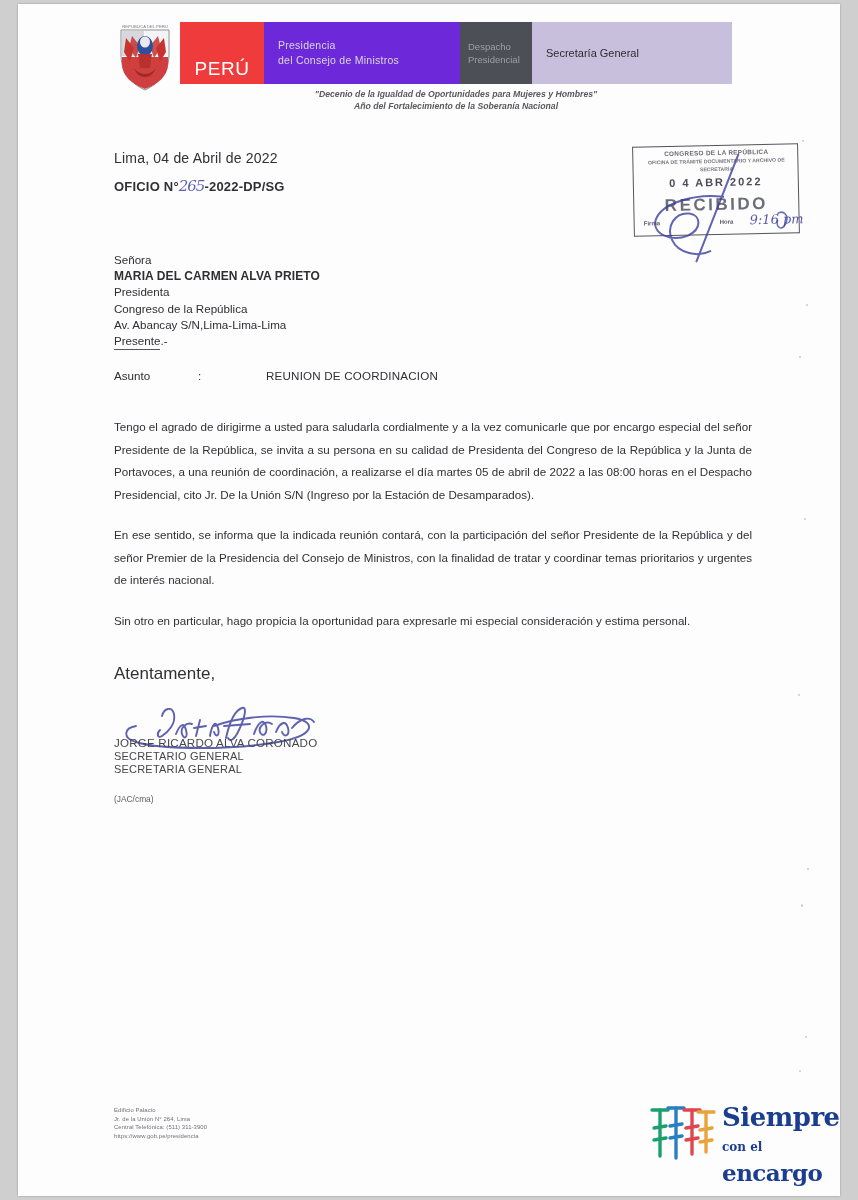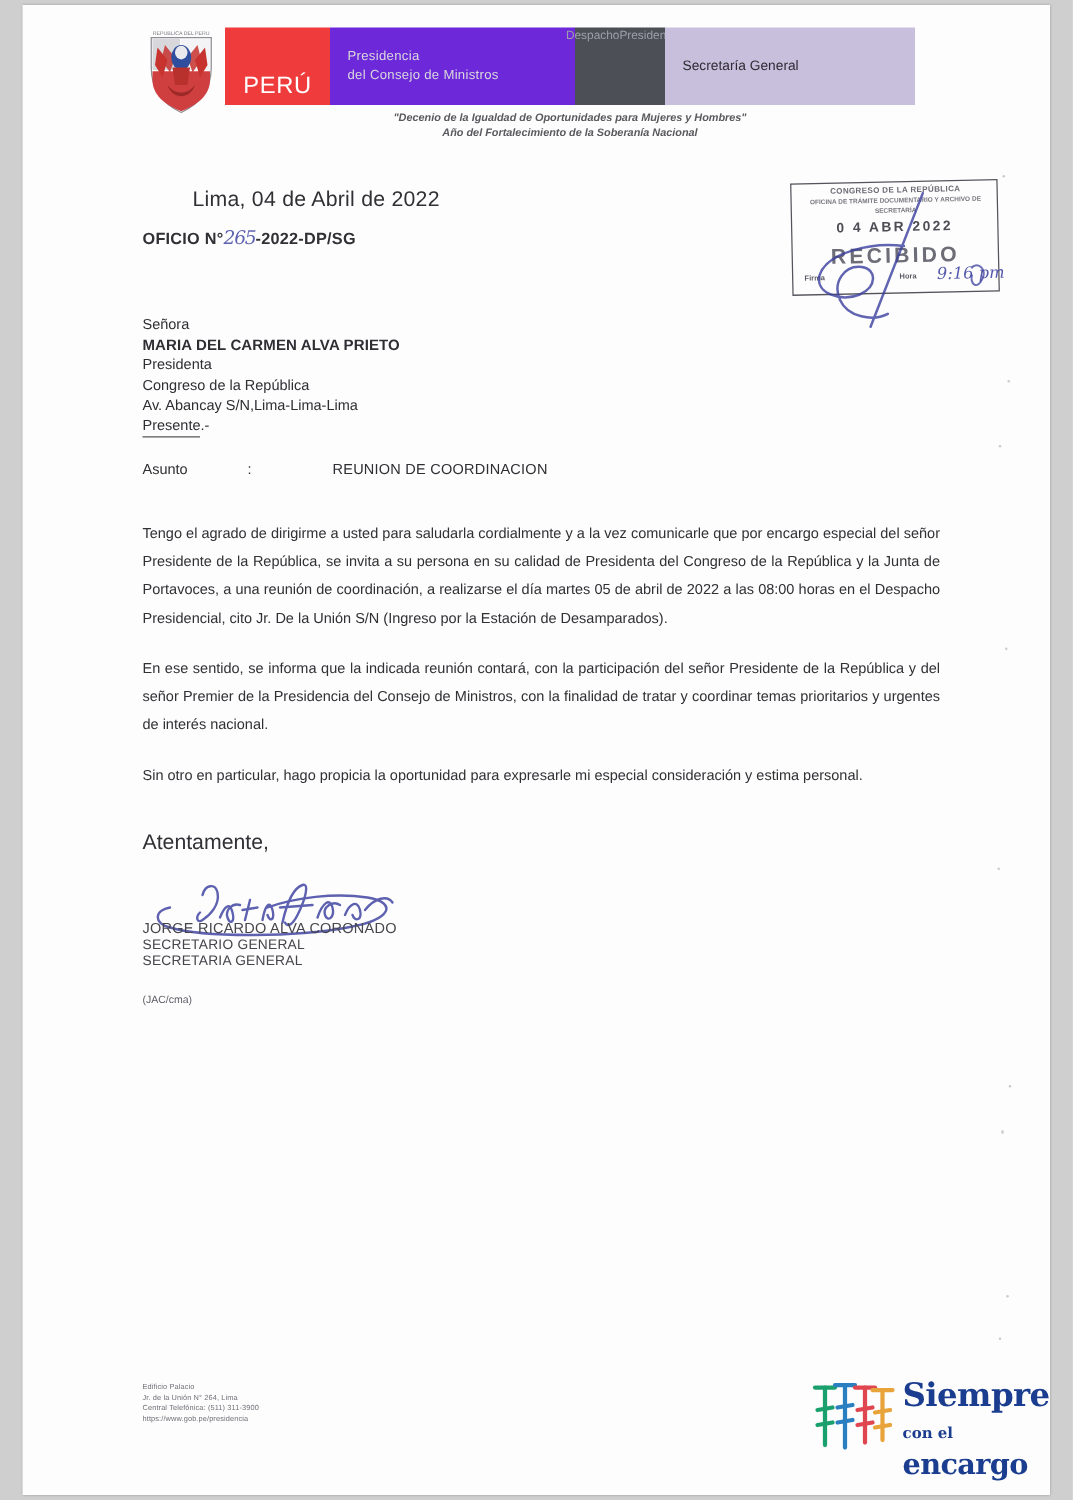--- a/index.html
+++ b/index.html
@@ -88,21 +88,21 @@
   .bar-pcm span {
     color: #d9d9dd;
     font-size: 10.5px;
     line-height: 15px;
     letter-spacing: .25px;
   }
   .bar-desp {
     width: 72px;
     background: #4c4f56;
     display: flex;
-    flex-direction: row;
+    flex-direction: column;
     justify-content: center;
     padding-left: 8px;
     box-sizing: border-box;
   }
   .bar-desp span {
     color: #9d9fa9;
     font-size: 9.5px;
     line-height: 13px;
   }
   .bar-sg {
@@ -132,21 +132,21 @@
     font-weight: bold;
   }
 
   
   .datum {
     position: absolute;
     left: 96px;
     top: 146px;
     color: #303035;
   }
-  .datum .line1 { font-size: 17px; letter-spacing: .2px; margin-left: 40px; }
+  .datum .line1 { font-size: 14px; letter-spacing: .2px; }
   .datum .line2 {
     font-size: 13px;
     font-weight: bold;
     margin-top: 11px;
     letter-spacing: .2px;
     white-space: nowrap;
   }
   .handnum {
     color: #3a3f9e;
     font-family: "DejaVu Serif", serif;

